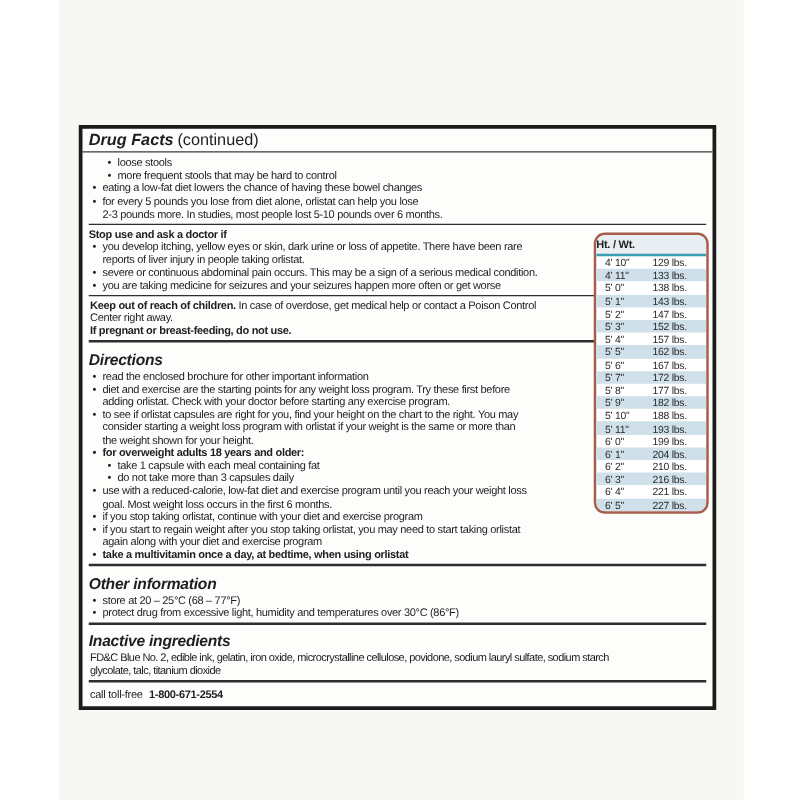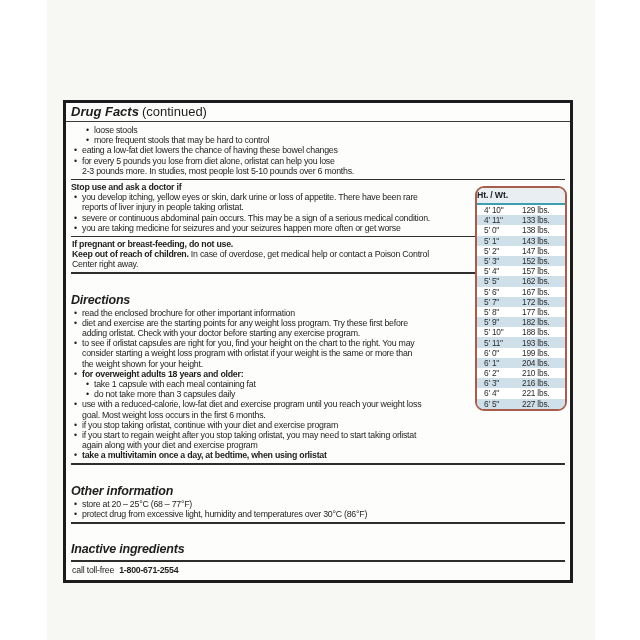--- a/index.html
+++ b/index.html
@@ -18,21 +18,21 @@
   }
   .tmain{font-weight:bold;font-style:italic;}
   .tcont{margin-left:3px;}
   .content{padding:2px 5px 3px;font-size:8.8px;line-height:10.2px;letter-spacing:-0.25px;}
   .sec{padding:1px 0;}
   .narrow{padding-right:51px;}
   .rule{border-top:1.7px solid #2e2e2e;margin:1.5px 0;}
   .r-thin{border-top-width:1.1px;}
   .r-thick{border-top-width:2.6px;}
   .cut{width:410px;}
-  .sh{font-size:12.5px;font-weight:bold;font-style:italic;letter-spacing:-0.2px;line-height:14px;margin:16px 0 1px 0;}
+  .sh{font-size:12.5px;font-weight:bold;font-style:italic;letter-spacing:-0.2px;line-height:14px;margin:4px 0 1px 0;}
   .bh{font-weight:bold;}
   .brow{display:flex;align-items:flex-start;padding-left:3px;}
   .dot{width:8px;flex:none;}
   .btxt{flex:1;white-space:pre-line;}
   .brow.sub{margin-left:12px;}
   .brow.b{font-weight:bold;}
   .b{font-weight:bold;}
   .pline{padding-left:1px;}
   .pre{white-space:pre-line;}
   .ptext{padding-left:1px;}
@@ -108,26 +108,26 @@
             <span class="dot">•</span>
             <span class="btxt">you are taking medicine for seizures and your seizures happen more often or get worse</span>
           </div>
         </div>
     </div>
 
     <div class="rule r-thin cut"></div>
 
     <div class="sec narrow">
       <div class="pline">
-        <span class="b">If pregnant or breast-feeding, do not use.</span>
-      </div>
-      <div class="pline">
         <span class="b">Keep out of reach of children.</span><span class="pre"> In case of overdose, get medical help or contact a Poison Control
 Center right away.</span>
       </div>
+      <div class="pline">
+        <span class="b">If pregnant or breast-feeding, do not use.</span>
+      </div>
     </div>
 
     <div class="rule r-thick cut"></div>
 
     <div class="sec narrow">
       <div class="sh">Directions</div>
       <div>
 
       <div class="brow">
             <span class="dot">•</span>
@@ -191,20 +191,22 @@
             <span class="dot">•</span>
             <span class="btxt">protect drug from excessive light, humidity and temperatures over 30°C (86°F)</span>
           </div>
         </div>
     </div>
 
     <div class="rule r-thick"></div>
 
     <div class="sec inactive">
       <div class="sh">Inactive ingredients</div>
+      <div class="ptext pre">FD&amp;C Blue No. 2, edible ink, gelatin, iron oxide, microcrystalline cellulose, povidone, sodium lauryl sulfate, sodium starch
+glycolate, talc, titanium dioxide</div>
     </div>
 
     <div class="rule r-thick"></div>
 
     <div class="sec qrow">
       <span class="qt">call toll-free</span>
       <span class="b">1-800-671-2554</span>
     </div>
 
   </div>

